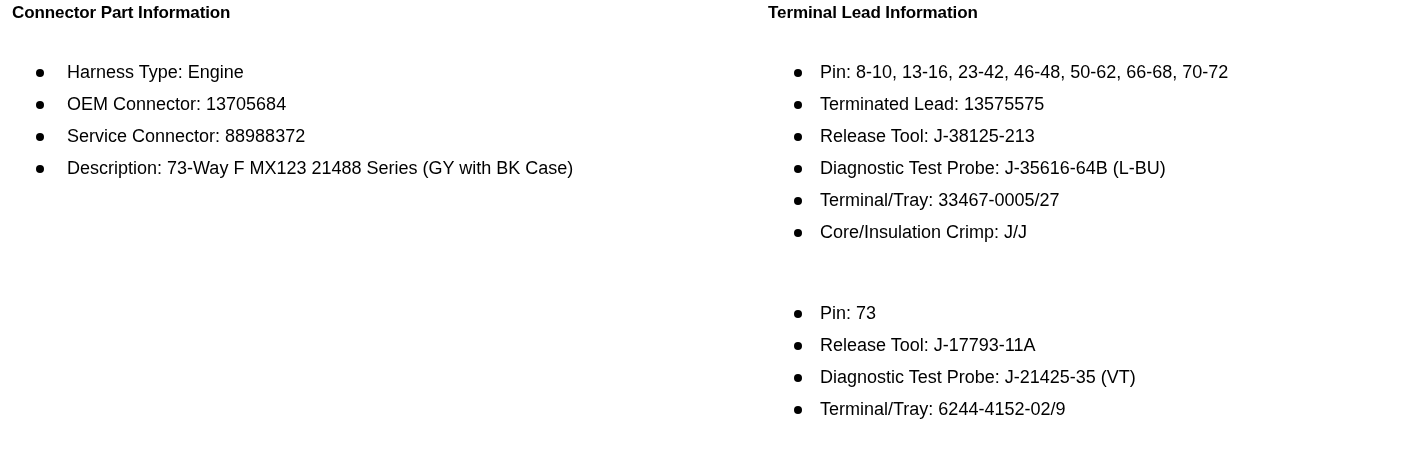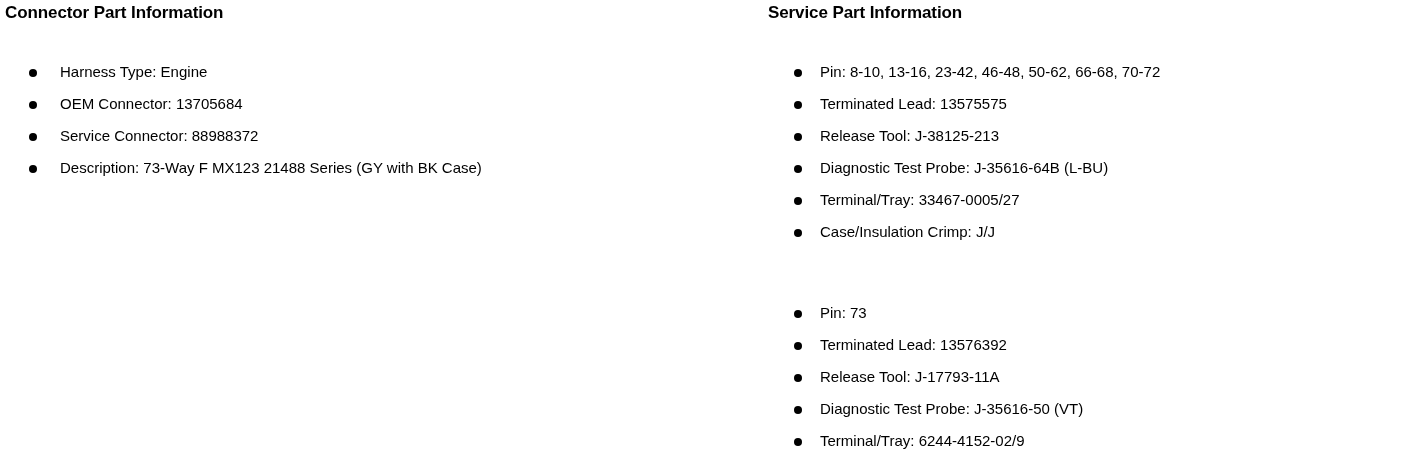--- a/index.html
+++ b/index.html
@@ -18,21 +18,21 @@
   .page {
     position: relative;
     width: 1408px;
     height: 472px;
     overflow: hidden;
   }
   .column {
     position: absolute;
     top: 0;
   }
-  .col-left  { left: 5px;   width: 760px; }
+  .col-left  { left: 12px;   width: 760px; }
   .col-right { left: 768px; width: 640px; }
 
   .section-heading {
     font-size: 17px;
     font-weight: bold;
     line-height: 20px;
     margin: 0;
     padding: 3px 0 0 0;
     letter-spacing: -0.1px;
     white-space: nowrap;
@@ -41,21 +41,21 @@
   .bullet-list {
     list-style: none;
     margin: 0;
     padding: 0;
   }
   .bullet-list.group-top { margin-top: 33px; }
   .bullet-list.group-next { margin-top: 49px; }
 
   .bullet-item {
     position: relative;
-    font-size: 15px;
+    font-size: 18px;
     line-height: 32px;
     padding-left: 55px;
     white-space: nowrap;
   }
   .col-right .bullet-item { padding-left: 52px; }
 
   .bullet-dot {
     position: absolute;
     left: 24px;
     top: 13px;
@@ -90,21 +90,21 @@
         <span class="item-text">Service Connector: 88988372</span>
       </li>
       <li class="bullet-item">
         <span class="bullet-dot"></span>
         <span class="item-text">Description: 73-Way F MX123 21488 Series (GY with BK Case)</span>
       </li>
     </ul>
   </div>
 
   <div class="column col-right">
-    <h2 class="section-heading">Service Part Information</h2>
+    <h2 class="section-heading">Terminal Lead Information</h2>
 
     <ul class="bullet-list group-top">
       <li class="bullet-item">
         <span class="bullet-dot"></span>
         <span class="item-text">Pin: 8-10, 13-16, 23-42, 46-48, 50-62, 66-68, 70-72</span>
       </li>
       <li class="bullet-item">
         <span class="bullet-dot"></span>
         <span class="item-text">Terminated Lead: 13575575</span>
       </li>
@@ -115,40 +115,36 @@
       <li class="bullet-item">
         <span class="bullet-dot"></span>
         <span class="item-text">Diagnostic Test Probe: J-35616-64B (L-BU)</span>
       </li>
       <li class="bullet-item">
         <span class="bullet-dot"></span>
         <span class="item-text">Terminal/Tray: 33467-0005/27</span>
       </li>
       <li class="bullet-item">
         <span class="bullet-dot"></span>
-        <span class="item-text">Case/Insulation Crimp: J/J</span>
+        <span class="item-text">Core/Insulation Crimp: J/J</span>
       </li>
     </ul>
 
     <ul class="bullet-list group-next">
       <li class="bullet-item">
         <span class="bullet-dot"></span>
         <span class="item-text">Pin: 73</span>
       </li>
       <li class="bullet-item">
         <span class="bullet-dot"></span>
-        <span class="item-text">Terminated Lead: 13576392</span>
-      </li>
-      <li class="bullet-item">
-        <span class="bullet-dot"></span>
         <span class="item-text">Release Tool: J-17793-11A</span>
       </li>
       <li class="bullet-item">
         <span class="bullet-dot"></span>
-        <span class="item-text">Diagnostic Test Probe: J-35616-50 (VT)</span>
+        <span class="item-text">Diagnostic Test Probe: J-21425-35 (VT)</span>
       </li>
       <li class="bullet-item">
         <span class="bullet-dot"></span>
         <span class="item-text">Terminal/Tray: 6244-4152-02/9</span>
       </li>
     </ul>
   </div>
 
 </div>
 

